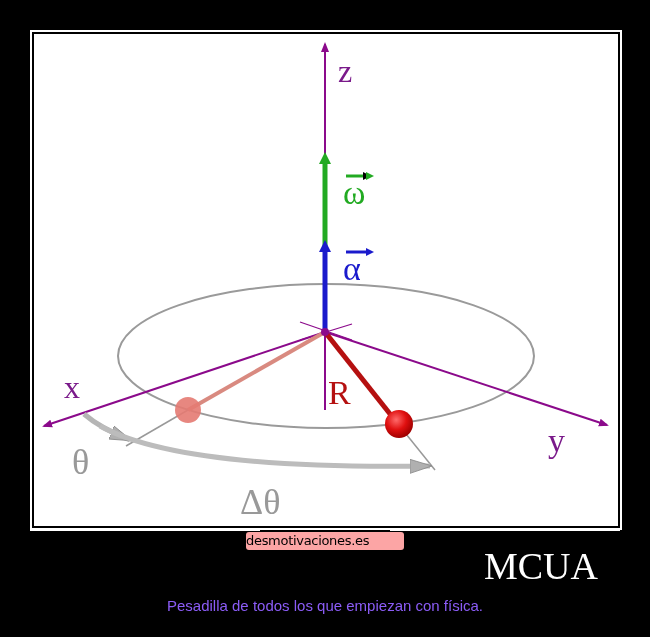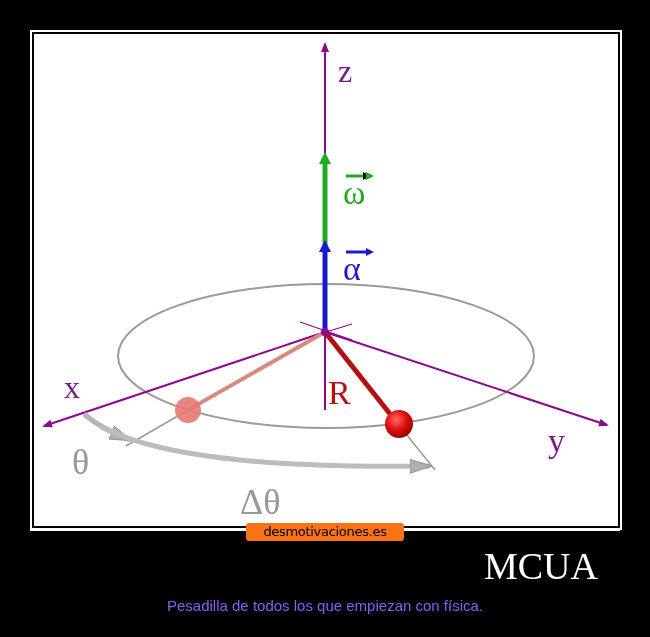--- a/index.html
+++ b/index.html
@@ -2,22 +2,22 @@
 <html><head>
 <meta charset="utf-8">
 <style>
   html,body{margin:0;padding:0;background:#000;}
   body{width:650px;height:637px;position:relative;overflow:hidden;}
   .frame{position:absolute;left:30px;top:30px;width:588px;height:496px;border:2px solid #fff;box-sizing:content-box;}
   .inner{position:absolute;left:34px;top:34px;width:584px;height:492px;background:#fff;overflow:hidden;}
   .diagram{position:absolute;left:0;top:0;}
   .watermark{position:absolute;left:0;top:520px;width:650px;height:18px;}
   .watermark .bar{position:absolute;top:8px;height:3px;background:#fff;}
-  .watermark .label{position:absolute;left:246px;top:3px;width:158px;height:18px;background:#f97316;border-radius:3px;
-    font-family:"DejaVu Sans",sans-serif;font-size:13px;color:#000;text-align:center;line-height:18px;letter-spacing:-0.3px;}
+  .watermark .label{position:absolute;left:246px;top:12px;width:158px;height:18px;background:#fca5a5;border-radius:3px;
+    font-family:"DejaVu Sans",sans-serif;font-size:13px;color:#000;text-align:left;line-height:18px;letter-spacing:-0.3px;}
   .title{position:absolute;left:0;top:544px;width:598px;text-align:right;color:#fff;
     font-family:"Liberation Serif",serif;font-size:38px;line-height:44px;}
   .subtitle{position:absolute;left:0;top:596px;width:650px;text-align:center;color:#8b5cf6;
     font-family:"Liberation Sans",sans-serif;font-size:15px;line-height:20px;}
   .lbl{font-family:"Liberation Serif",serif;}
 </style>
 </head>
 <body>
 
 <div class="frame"></div>

